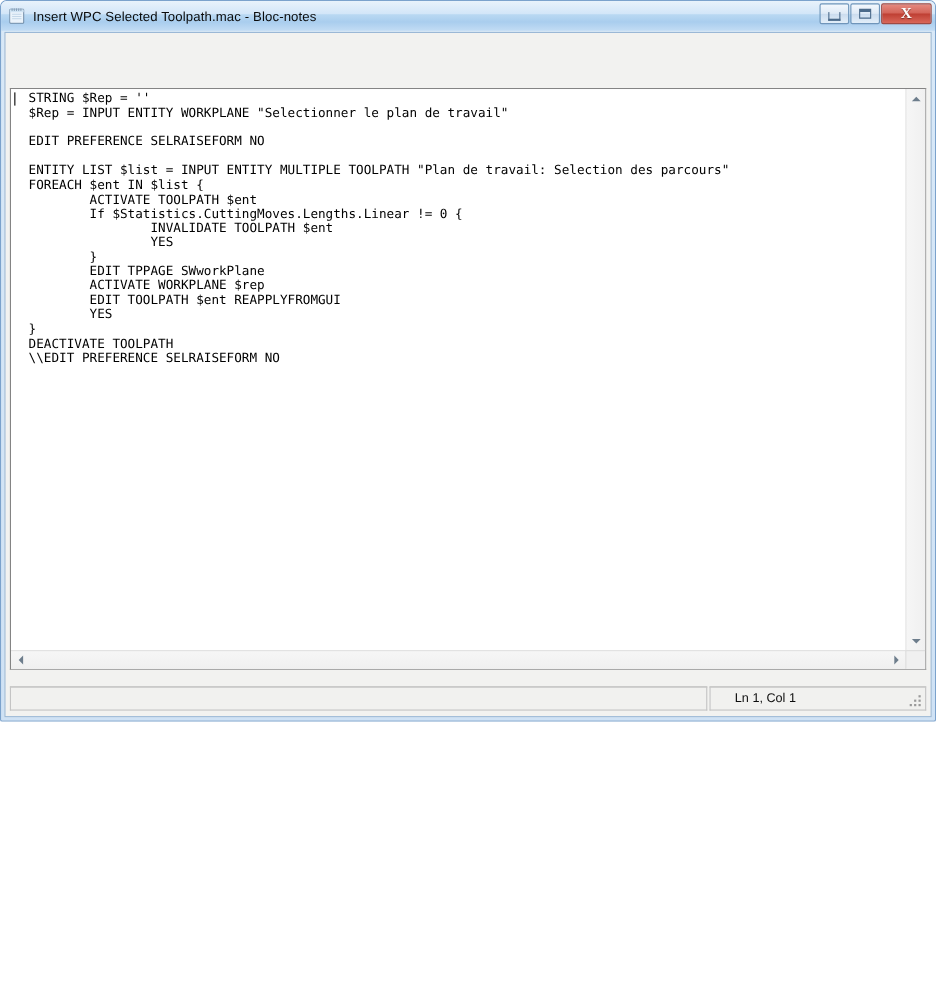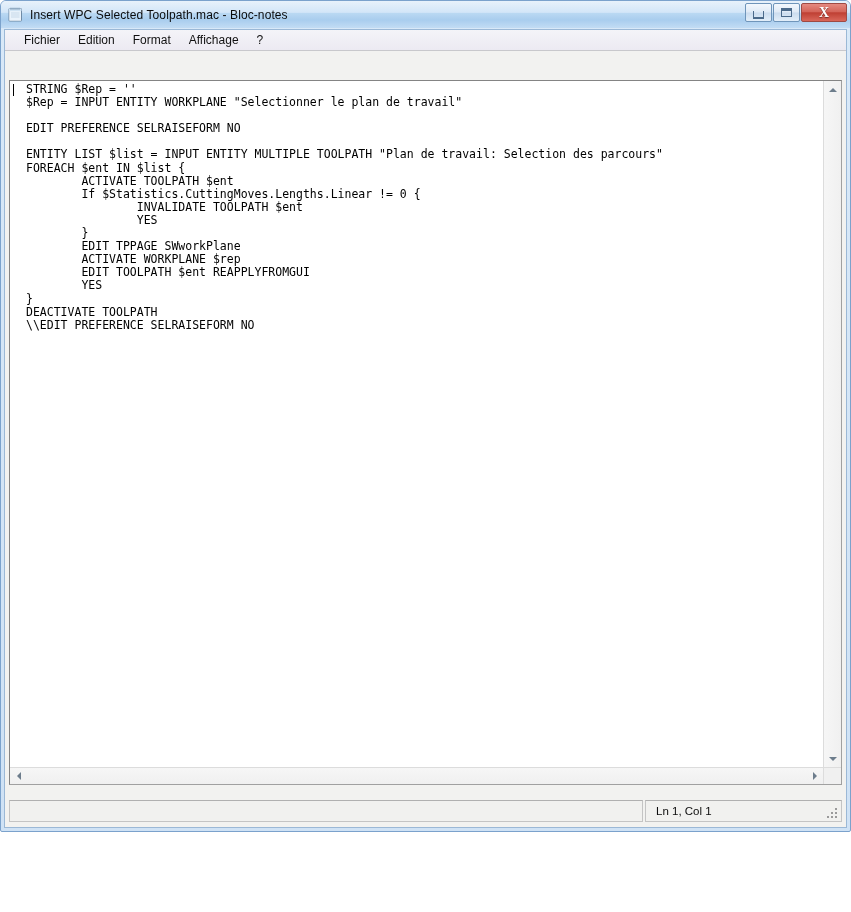--- a/index.html
+++ b/index.html
@@ -12,21 +12,21 @@
     height: 912px;
     overflow: hidden;
     font-family: "Liberation Sans", sans-serif;
   }
 
   
   .window {
     position: absolute;
     left: 0; top: 0;
     width: 851px;
-    height: 832px;
+    height: 656px;
     box-sizing: border-box;
     background: linear-gradient(to bottom, #d9e9f8 0%, #cfe2f5 100%);
     border: 1px solid #7ba2cc;
     border-radius: 6px 6px 2px 2px;
     display: flex;
     flex-direction: column;
   }
   .frame-inner {
     position: absolute;
     left: 3px; top: 28px;
@@ -231,21 +231,21 @@
     border-top-color: #b0b0b0;
     background: #f1f1ef;
     box-sizing: border-box;
     display: flex;
     align-items: center;
   }
   .status-pane.left { flex: 0 0 634px; }
   .status-pane.right {
     flex: 1 1 auto;
     margin-left: 2px;
-    padding-left: 10px;
+    padding-left: 22px;
     position: relative;
   }
   .status-text {
     font-size: 11.5px;
     color: #0d0d0d;
     white-space: nowrap;
   }
   .grip {
     position: absolute;
     right: 3px; bottom: 2px;
@@ -293,27 +293,20 @@
         <span class="wb-max"></span>
       </div>
       <div class="wb close">
         <span class="wb-close-x">X</span>
       </div>
     </div>
   </div>
 
   <div class="frame-inner">
 
-    <div class="menubar">
-      <span class="menu-item">Fichier</span>
-      <span class="menu-item">Edition</span>
-      <span class="menu-item">Format</span>
-      <span class="menu-item">Affichage</span>
-      <span class="menu-item">?</span>
-    </div>
 
     <div class="editwrap">
       <div class="edit-row">
         <div class="textarea">
           <span class="caret"></span>
           <pre class="code">STRING $Rep = ''
 $Rep = INPUT ENTITY WORKPLANE "Selectionner le plan de travail"
 
 EDIT PREFERENCE SELRAISEFORM NO
 

